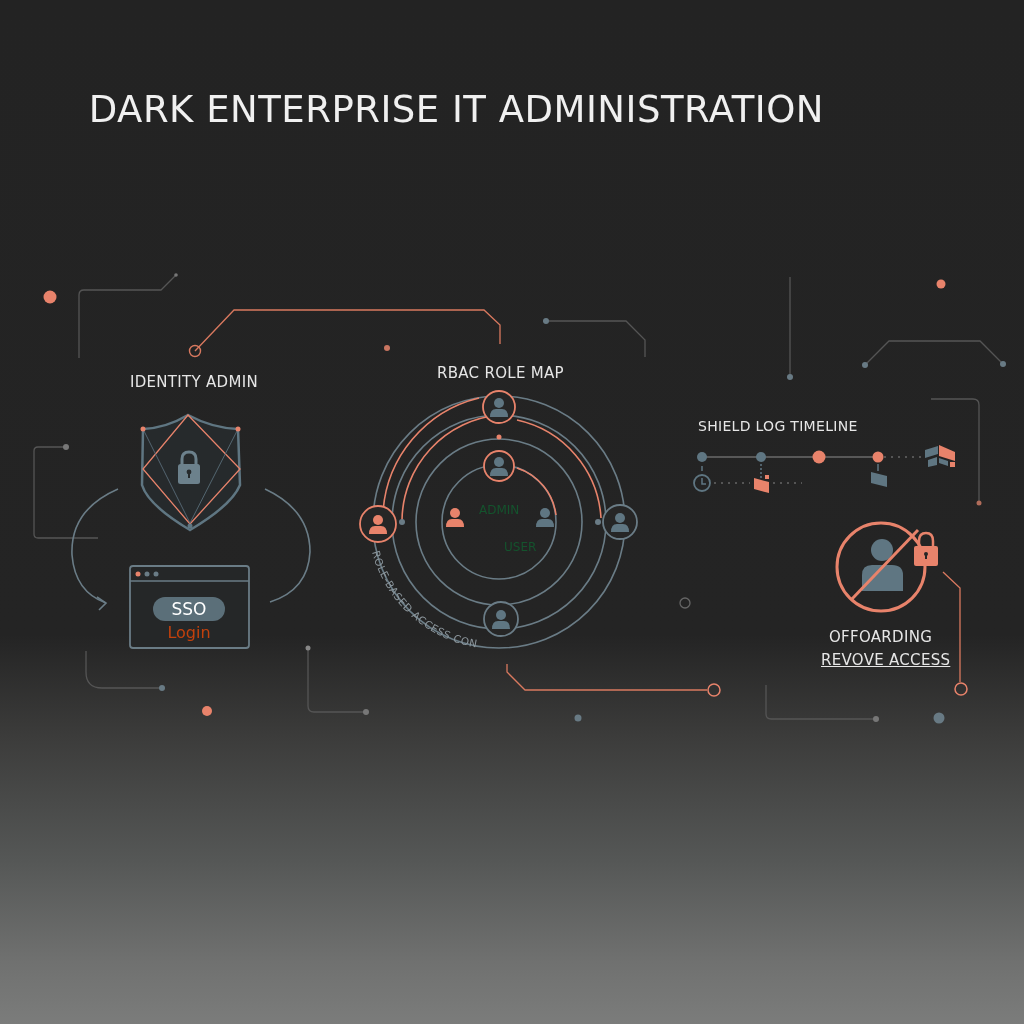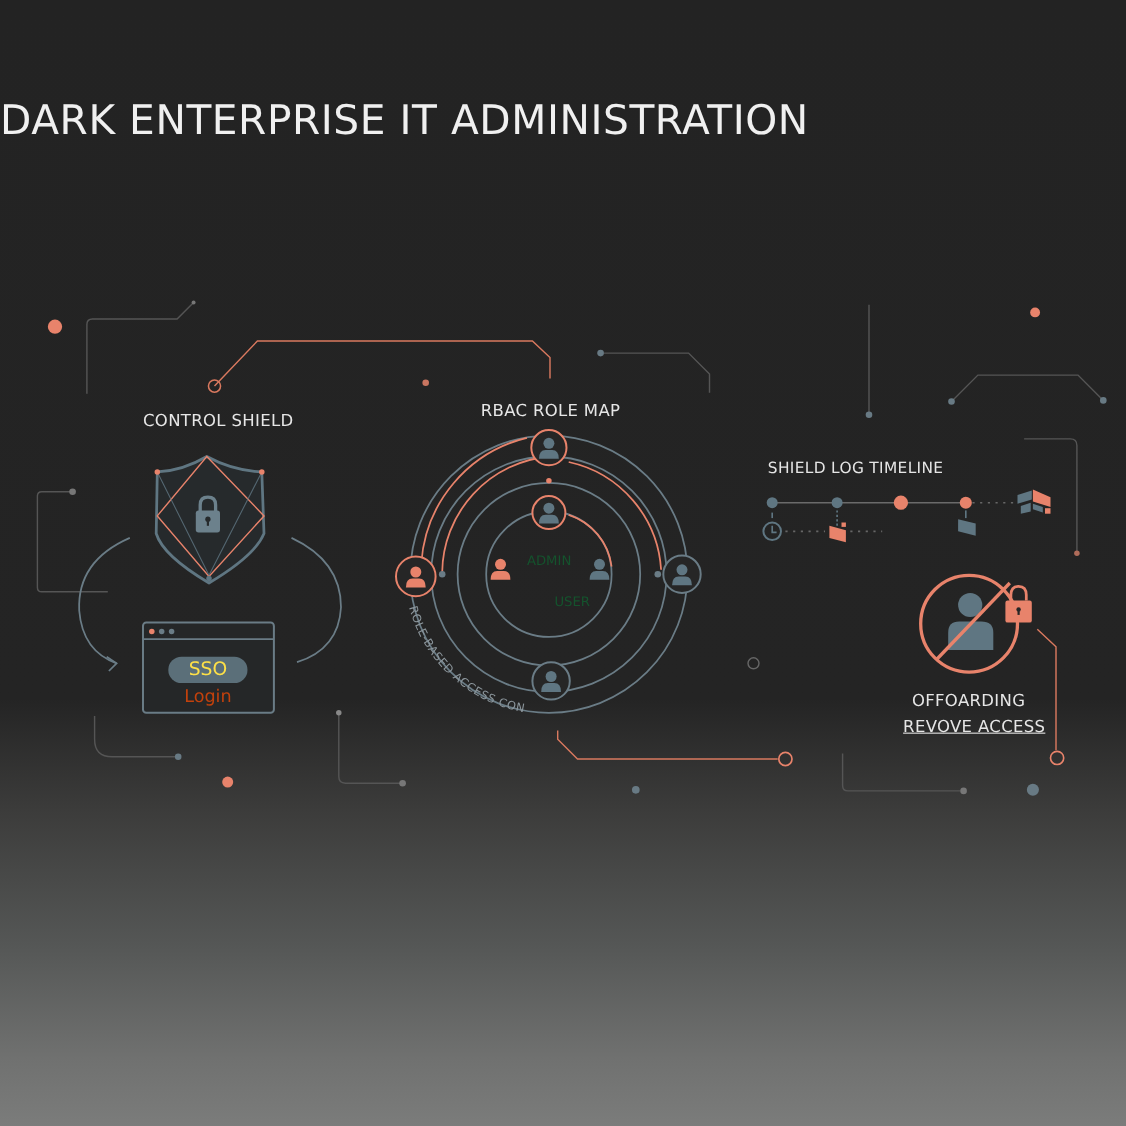--- a/index.html
+++ b/index.html
@@ -3,32 +3,32 @@
   <meta charset="utf-8">
   <style>
     html, body { margin: 0; padding: 0; }
     body {
       width: 1024px; height: 1024px; overflow: hidden; position: relative;
       background: linear-gradient(to bottom, #232323 0%, #242424 62%, #3c3c3b 72%, #555756 84%, #707170 94%, #7b7c7b 100%);
       font-family: "DejaVu Sans", "Liberation Sans", sans-serif;
       color: #e6e6e6;
     }
     .title {
-      position: absolute; left: 0; width: 824px; top: 88px; text-align: left;
+      position: absolute; left: 0; width: 824px; top: 88px; text-align: right;
       font-size: 37px; font-weight: normal; letter-spacing: 0.5px; color: #f0f0f0;
       font-family: "DejaVu Sans", sans-serif;
     }
     .label {
       position: absolute; font-size: 15px; color: #e6e6e6; letter-spacing: 0.3px;
       white-space: nowrap; font-family: "DejaVu Sans", sans-serif;
     }
     .svg-layer { position: absolute; left: 0; top: 0; }
     .sso-pill {
       position: absolute; left: 153px; top: 597px; width: 72px; height: 24px; border-radius: 12px;
-      background: #5b6f79; color: #fde047; font-size: 17px; text-align: center; line-height: 24px;
+      background: #5b6f79; color: #ffffff; font-size: 17px; text-align: center; line-height: 24px;
     }
     .login-text { position: absolute; left: 150px; top: 623px; width: 78px; text-align: center; font-size: 16px; color: #c2410c; }
     .ring-label { position: absolute; font-size: 12px; color: #14532d; }
   </style>
 </head>
 <body>
 
 <div class="title">DARK ENTERPRISE IT ADMINISTRATION</div>
 
 <svg class="svg-layer" width="1024" height="1024" viewBox="0 0 1024 1024">
@@ -186,21 +186,21 @@
     <line x1="851" y1="600" x2="918" y2="530" stroke="#e8836b" stroke-width="3"></line>
   </g>
   <g>
     <path d="M919 547 V541 Q919 533 926 533 Q933 533 933 541 V546" fill="none" stroke="#e8836b" stroke-width="2.5"></path>
     <rect x="914" y="546" width="24" height="20" rx="2" fill="#e8836b"></rect>
     <circle cx="926" cy="554" r="2" fill="#262626"></circle>
     <rect x="925" y="554" width="2" height="5" fill="#262626"></rect>
   </g>
 </svg>
 
-<div class="label" style="left:130px; top:373px;">CONTROL SHIELD</div>
+<div class="label" style="left:130px; top:373px;">IDENTITY ADMIN</div>
 <div class="sso-pill">SSO</div>
 <div class="login-text">Login</div>
 
 <div class="label" style="left:437px; top:364px;">RBAC ROLE MAP</div>
 <div class="ring-label" style="left:479px; top:503px;">ADMIN</div>
 <div class="ring-label" style="left:484px; top:540px;margin-left:20px;">USER</div>
 
 <div class="label" style="left:698px; top:418px; font-size:14px;">SHIELD LOG TIMELINE</div>
 
 <div class="label" style="left:829px; top:628px; font-size:15px;">OFFOARDING</div>

